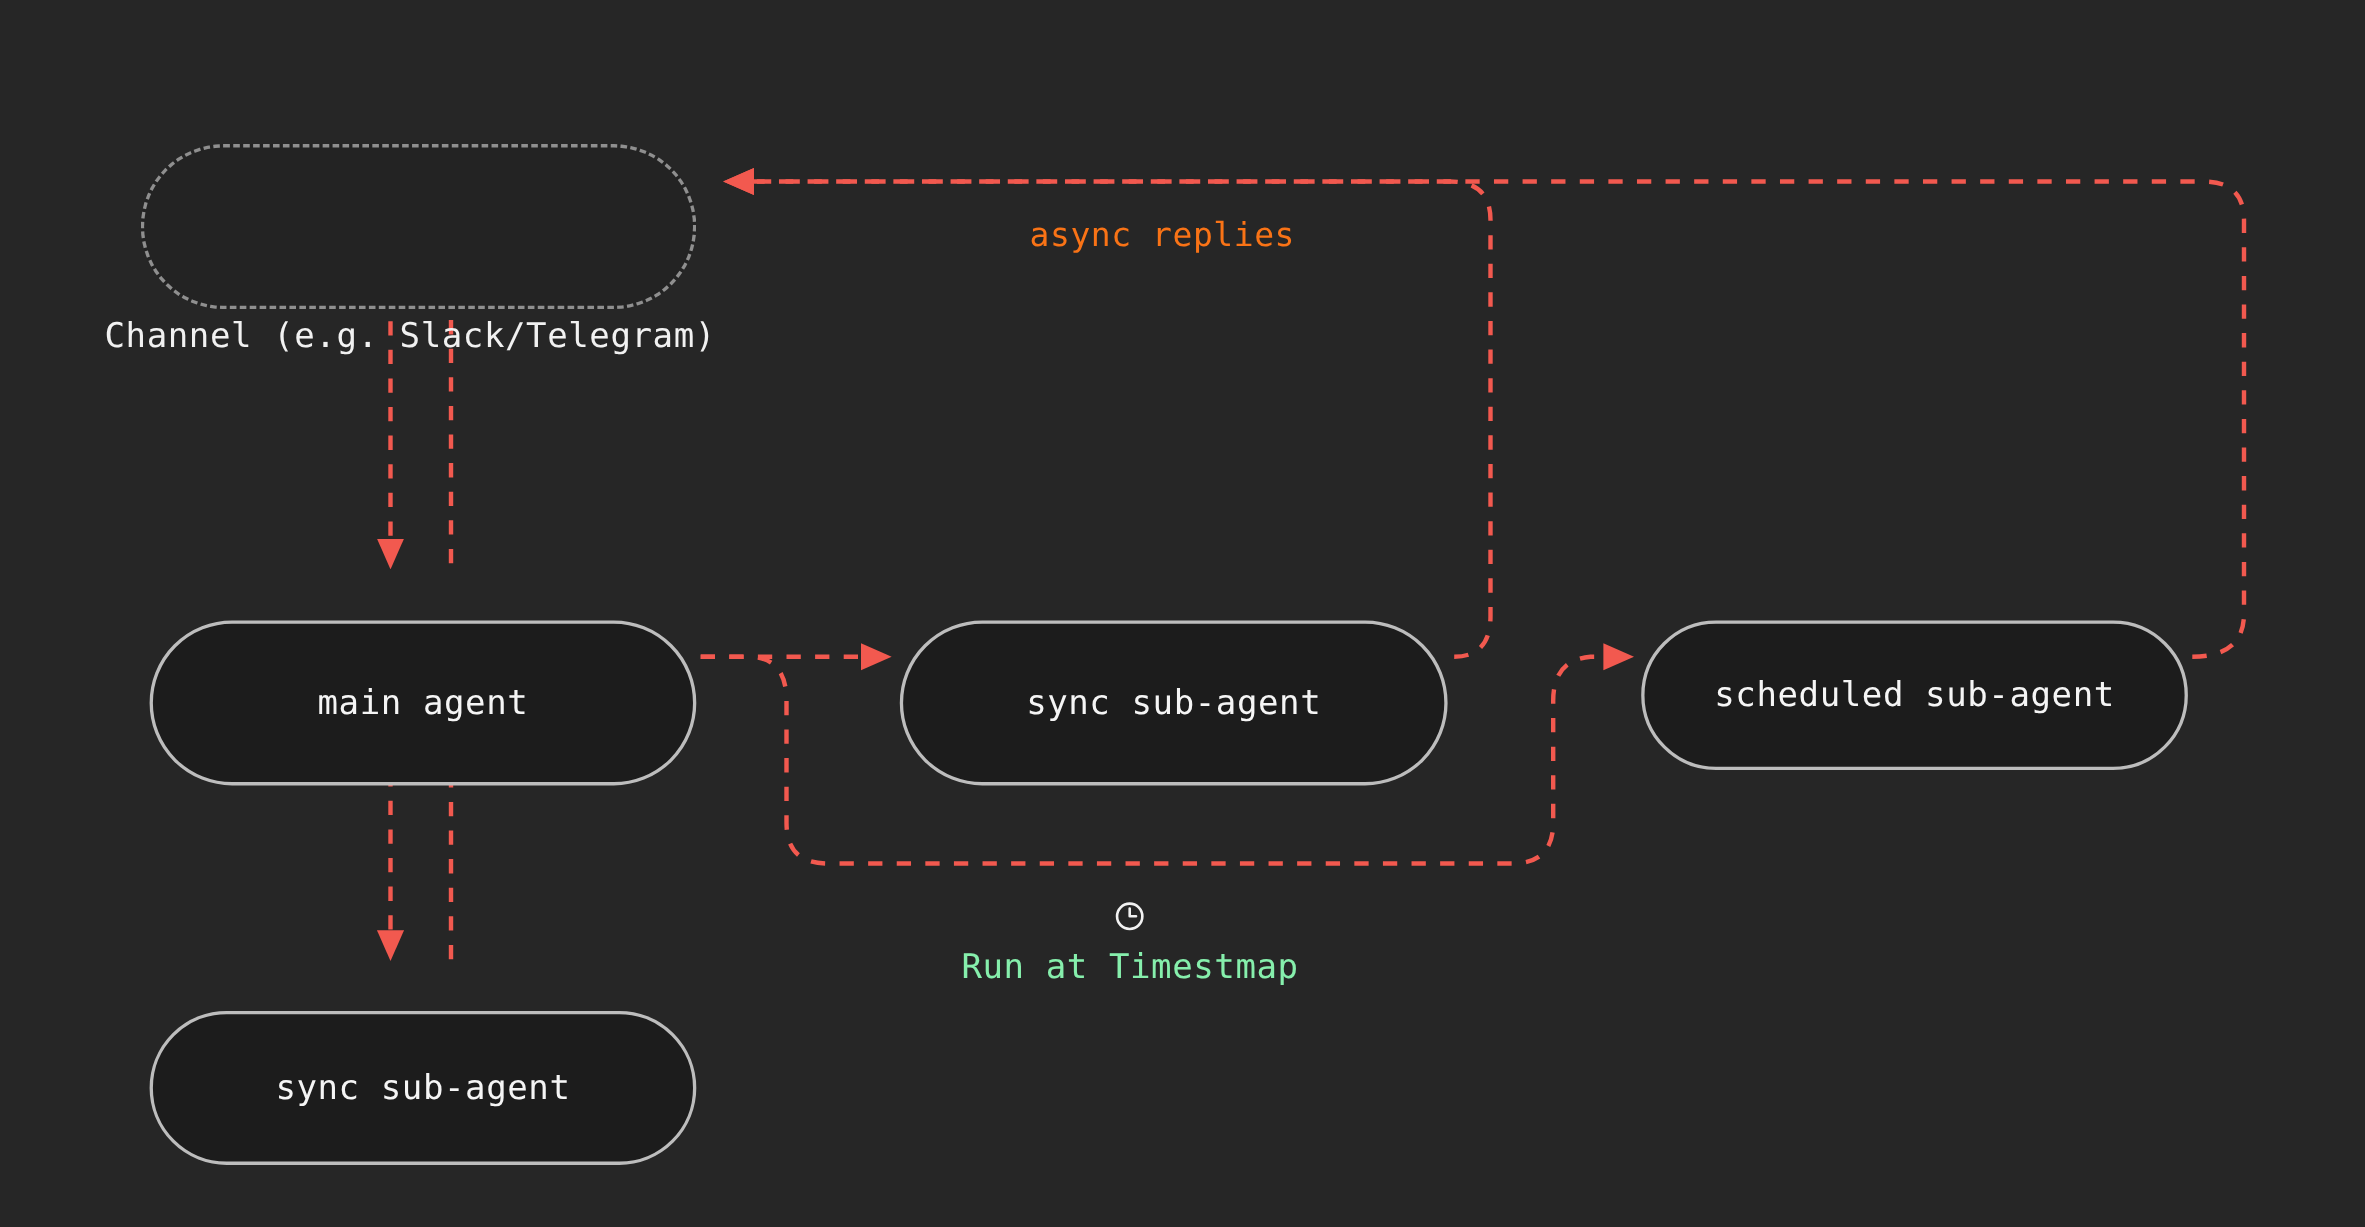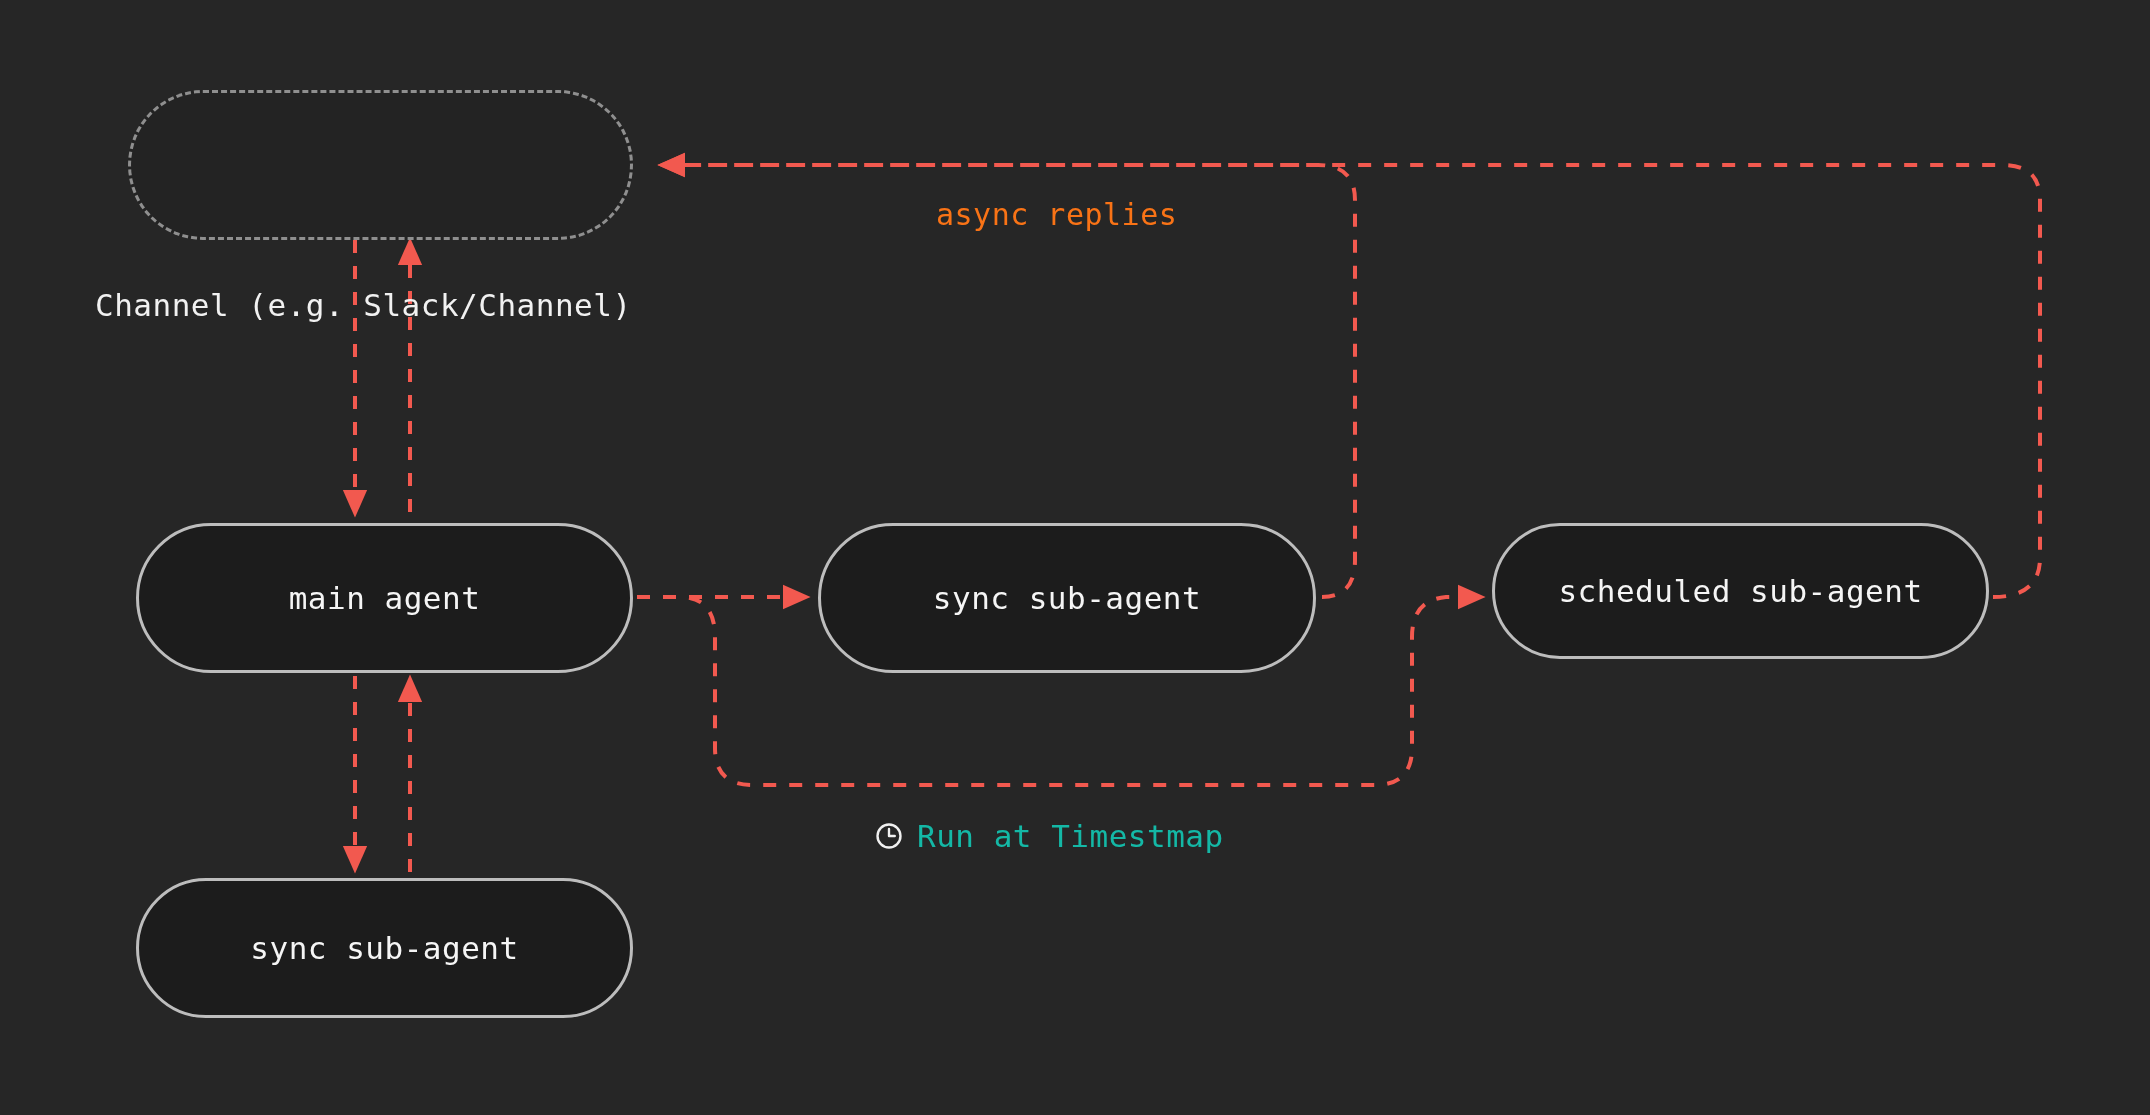--- a/index.html
+++ b/index.html
@@ -34,20 +34,21 @@
     display: flex;
     align-items: center;
     justify-content: center;
     background: #1c1c1c;
     border: 3px solid #bdbdbd;
     border-radius: 80px;
     color: #f5f5f5;
     font-size: 31px;
     letter-spacing: 0.5px;
     white-space: nowrap;
+    margin-top: 41px;
   }
   .node.dashed {
     border-style: dashed;
     border-width: 3px;
     border-color: #8f8f8f;
     background: #232323;
   }
   .node-label {
     pointer-events: none;
   }
@@ -63,24 +64,25 @@
     color: #f97316;
     font-size: 30px;
     letter-spacing: 0.5px;
     white-space: nowrap;
   }
   .timestamp-label {
     position: absolute;
     display: flex;
     align-items: center;
     gap: 13px;
-    color: #14b8a6;
+    color: #86efac;
     font-size: 31px;
     letter-spacing: 0.5px;
     white-space: nowrap;
+    flex-direction: column;
   }
   .clock-icon {
     display: inline-flex;
     width: 30px;
     height: 30px;
   }
 </style>
 </head>
 <body>
 
@@ -120,21 +122,21 @@
       <path d="M 1322 597 Q 1355 597 1355 560 L 1355 200 Q 1355 165 1318 165 L 663 165" marker-end="url(#arrow-right)"></path>
 
       <path d="M 1993 597 Q 2040 597 2040 558 L 2040 200 Q 2040 165 2003 165 L 663 165" marker-end="url(#arrow-right)"></path>
     </g>
   </svg>
 
   <div class="node dashed" style="left:128px; top:90px; width:505px; height:150px;">
     <span class="node-label"></span>
   </div>
 
-  <div class="free-label" style="left:95px; top:287px;">Channel (e.g. Slack/Channel)</div>
+  <div class="free-label" style="left:95px; top:287px;">Channel (e.g. Slack/Telegram)</div>
 
   <div class="node" style="left:136px; top:523px; width:497px; height:150px;">
     <span class="node-label">main agent</span>
   </div>
 
   <div class="node" style="left:818px; top:523px; width:498px; height:150px;">
     <span class="node-label">sync sub-agent</span>
   </div>
 
   <div class="node" style="left:1492px; top:523px; width:497px; height:136px;">

